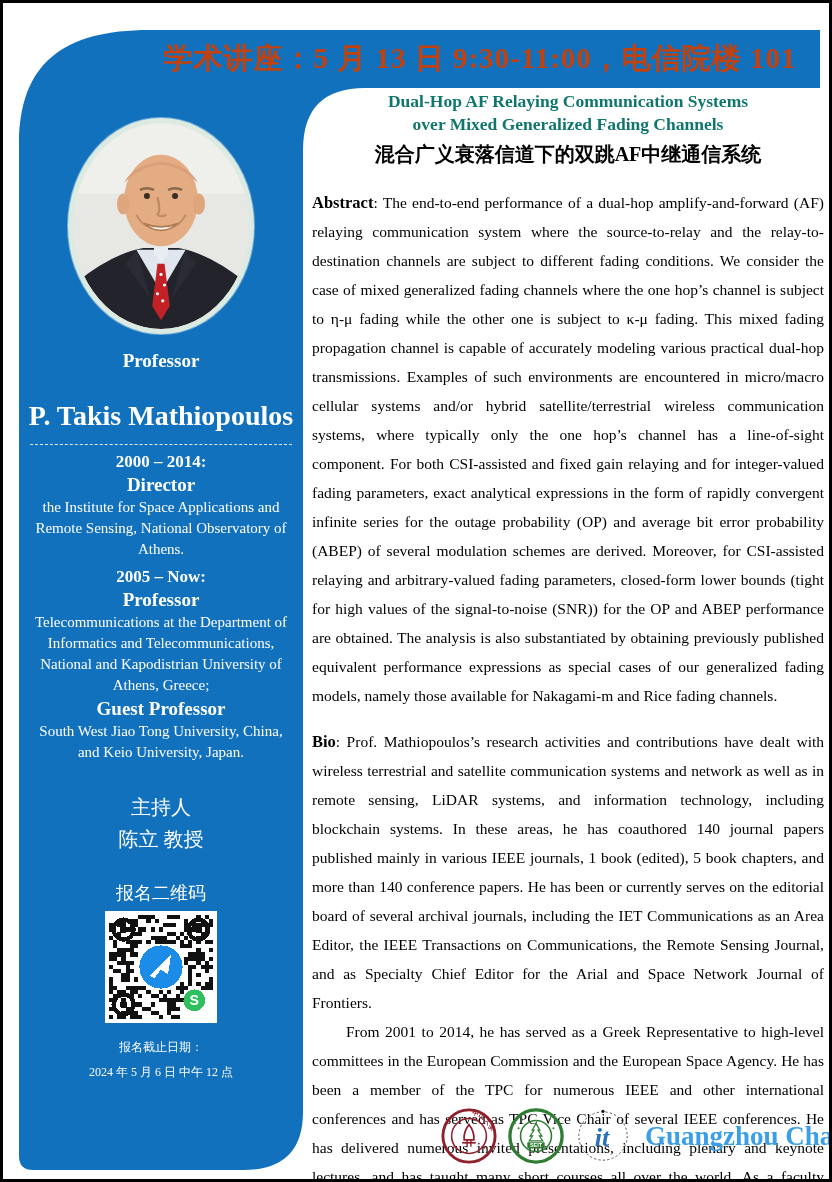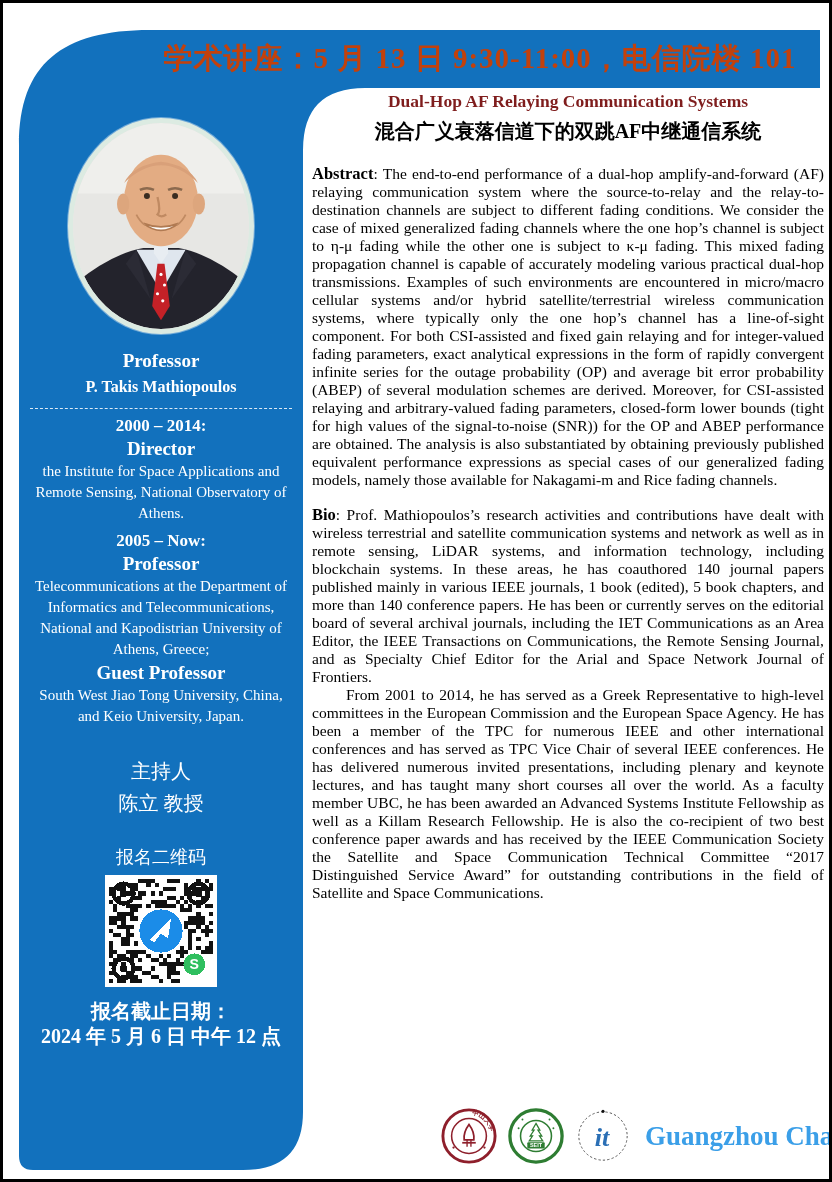--- a/index.html
+++ b/index.html
@@ -24,46 +24,46 @@
   .sidebar{
     position:absolute;left:19px;top:94px;width:284px;height:1078px;z-index:5;
     display:flex;flex-direction:column;align-items:center;color:#fff;text-align:center;
   }
   .photo-ring{
     margin-top:24px;width:176px;height:206px;border-radius:50%;
     border:5px solid #dcebe2;overflow:hidden;background:#e9e9e6;
     box-shadow:0 0 0 1px rgba(255,255,255,.4);
   }
   .speaker-title{margin-top:16px;font-weight:bold;font-size:19px;}
-  .speaker-name{margin-top:6px;font-weight:bold;font-size:16px;}
+  .speaker-name{margin-top:28px;font-weight:bold;font-size:28px;}
   .dashed-sep{margin-top:12px;width:262px;border-top:1px dashed rgba(255,255,255,.85);height:0;}
   .career{width:268px;font-size:15px;line-height:21px;}
   .career .period{font-weight:bold;font-size:17px;margin-top:6px;font-family:Liberation Serif, serif;}
   .career .role{font-weight:bold;font-size:19px;line-height:25px;}
   .career .detail{font-size:15px;}
   .email-row{margin-top:26px;font-size:18px;font-weight:bold;}
   .email-link{color:#bc5b28;text-decoration:underline;cursor:pointer;}
   .host{margin-top:28px;font-size:20px;line-height:32px;font-weight:normal;}
   .qr-label{margin-top:26px;font-size:18px;}
   .qr-box{margin-top:6px;width:112px;height:112px;background:#fff;position:relative;}
   .qr-box svg{position:absolute;inset:4px;}
-  .deadline{margin-top:12px;font-weight:bold;font-size:20px;line-height:25px;}
+  .deadline{margin-top:12px;font-weight:normal;font-size:12px;line-height:25px;}
 
   
   .main{
     position:absolute;left:312px;top:90px;width:512px;z-index:5;color:#000;
   }
   .title-en{
-    text-align:center;font-weight:bold;font-size:17.5px;line-height:23px;color:#7f1d1d;
+    text-align:center;font-weight:bold;font-size:17.5px;line-height:23px;color:#0f766e;
   }
   .title-zh{
     text-align:center;font-weight:bold;font-size:20px;line-height:33px;color:#000;margin-top:2px;
   }
   .body-par{
-    margin-top:17px;font-size:15.5px;line-height:18px;text-align:justify;
+    margin-top:17px;font-size:15.5px;line-height:29px;text-align:justify;
   }
   .body-par .lead{font-weight:bold;font-size:16.5px;}
   .bio-par2{margin-top:0;text-indent:34px;}
 
   
   .footer{
     position:absolute;left:440px;top:1104px;width:384px;height:64px;z-index:5;
     display:flex;align-items:center;gap:9px;
   }
   .logo{width:58px;height:58px;flex:0 0 auto;}
@@ -385,20 +385,21 @@
 
   <div class="deadline">
     <div>报名截止日期：</div>
     <div>2024 年 5 月 6 日 中午 12 点</div>
   </div>
 </div>
 
 <div class="main">
   <div class="title-en">
     <div>Dual-Hop AF Relaying Communication Systems</div>
+    <div>over Mixed Generalized Fading Channels</div>
   </div>
   <div class="title-zh">混合广义衰落信道下的双跳AF中继通信系统</div>
 
   <div class="body-par"><span class="lead">Abstract</span><span>: The end-to-end performance of a dual-hop amplify-and-forward (AF) relaying communication system where the source-to-relay and the relay-to-destination channels are subject to different fading conditions. We consider the case of mixed generalized fading channels where the one hop’s channel is subject to η-μ fading while the other one is subject to κ-μ fading. This mixed fading propagation channel is capable of accurately modeling various practical dual-hop transmissions. Examples of such environments are encountered in micro/macro cellular systems and/or hybrid satellite/terrestrial wireless communication systems, where typically only the one hop’s channel has a line-of-sight component. For both CSI-assisted and fixed gain relaying and for integer-valued fading parameters, exact analytical expressions in the form of rapidly convergent infinite series for the outage probability (OP) and average bit error probability (ABEP) of several modulation schemes are derived. Moreover, for CSI-assisted relaying and arbitrary-valued fading parameters, closed-form lower bounds (tight for high values of the signal-to-noise (SNR)) for the OP and ABEP performance are obtained. The analysis is also substantiated by obtaining previously published equivalent performance expressions as special cases of our generalized fading models, namely those available for Nakagami-m and Rice fading channels.</span></div>
 
   <div class="body-par"><span class="lead">Bio</span><span>: Prof. Mathiopoulos’s research activities and contributions have dealt with wireless terrestrial and satellite communication systems and network as well as in remote sensing, LiDAR systems, and information technology, including blockchain systems. In these areas, he has coauthored 140 journal papers published mainly in various IEEE journals, 1 book (edited), 5 book chapters, and more than 140 conference papers. He has been or currently serves on the editorial board of several archival journals, including the IET Communications as an Area Editor, the IEEE Transactions on Communications, the Remote Sensing Journal, and as Specialty Chief Editor for the Arial and Space Network Journal of Frontiers.</span></div>
 
   <div class="body-par bio-par2">From 2001 to 2014, he has served as a Greek Representative to high-level committees in the European Commission and the European Space Agency. He has been a member of the TPC for numerous IEEE and other international conferences and has served as TPC Vice Chair of several IEEE conferences. He has delivered numerous invited presentations, including plenary and keynote lectures, and has taught many short courses all over the world. As a faculty member UBC, he has been awarded an Advanced Systems Institute Fellowship as well as a Killam Research Fellowship. He is also the co-recipient of two best conference paper awards and has received by the IEEE Communication Society the Satellite and Space Communication Technical Committee “2017 Distinguished Service Award” for outstanding contributions in the field of Satellite and Space Communications.</div>
 </div>
 

